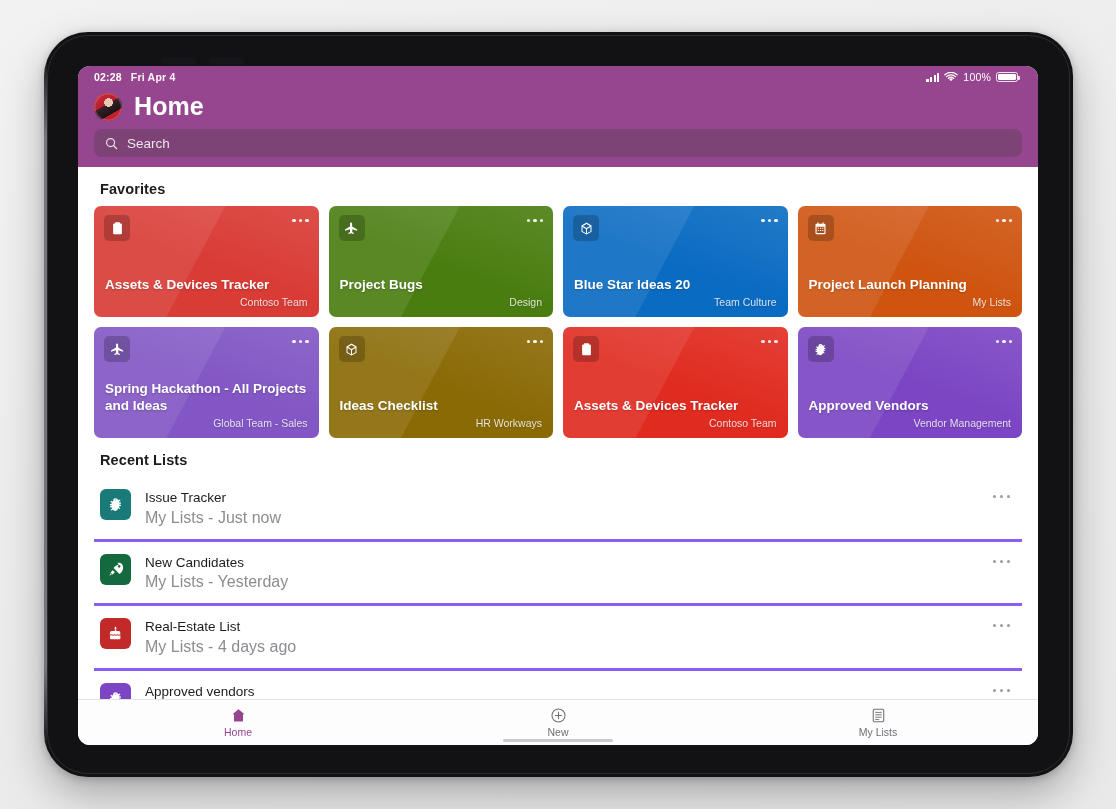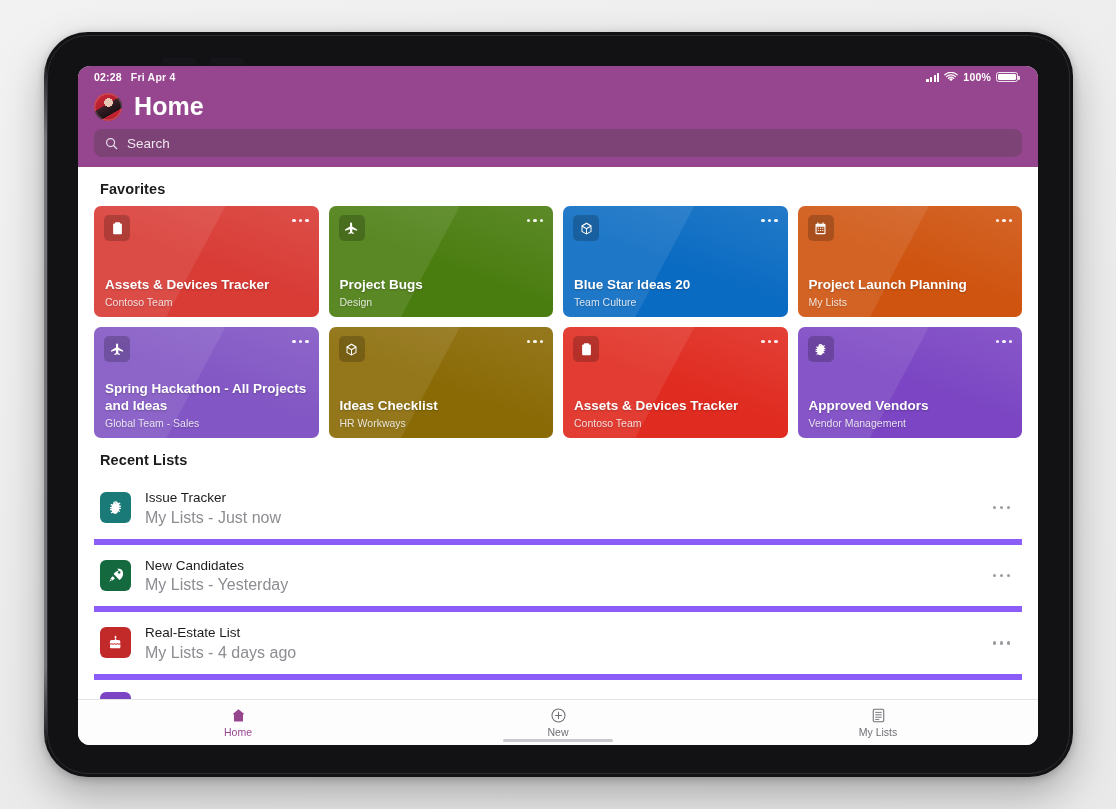--- a/index.html
+++ b/index.html
@@ -81,21 +81,21 @@
   }
   .sb-time { margin-right: 9px; }
   .sb-date { opacity: .96; }
   .sb-right { margin-left: auto; display: flex; align-items: center; gap: 5px; }
   .bars { display: flex; align-items: flex-end; gap: 1.4px; height: 9px; }
   .bars i { width: 2.2px; background: #fff; border-radius: .5px; display: block; }
   .bars i:nth-child(1){height:3px}
   .bars i:nth-child(2){height:5px}
   .bars i:nth-child(3){height:7px}
   .bars i:nth-child(4){height:9px}
-  .sb-pct { font-size: 10.5px; font-weight: 700; }
+  .sb-pct { font-size: 10.5px; font-weight: 400; }
   .batt {
     width: 22px; height: 10px; border: 1.2px solid rgba(255,255,255,.85);
     border-radius: 2.6px; position: relative; padding: 1.2px;
   }
   .batt::after {
     content:""; position:absolute; right:-3.2px; top:3px;
     width:1.8px; height:4px; background:rgba(255,255,255,.85); border-radius:0 1px 1px 0;
   }
   .batt span { display:block; height:100%; width:100%; background:#fff; border-radius:1.2px; }
 
@@ -172,28 +172,29 @@
   .fav-dots i { width: 3.4px; height: 3.4px; border-radius: 50%; background: rgba(255,255,255,.92); display:block; }
   .fav-name {
     position: relative;
     color: #fff; font-size: 13.5px; font-weight: 700; line-height: 1.25;
     text-shadow: 0 1px 2px rgba(0,0,0,.22);
   }
   .fav-sub {
     position: relative;
     color: rgba(255,255,255,.82); font-size: 10.5px; margin-top: 2px;
     text-shadow: 0 1px 2px rgba(0,0,0,.18);
+    text-align: right;
   }
 
   
   .recent-list { margin-top: 2px; }
   .recent-row {
-    display: flex; align-items: center; gap: 14px;
+    display: flex; gap: 14px;
     padding: 12px 6px 12px 6px;
-    border-bottom: 6px solid #8b5cf6;
+    border-bottom: 3px solid #8b5cf6;
     cursor: pointer;
     min-height: 55px;
   }
   .recent-icon {
     width: 31px; height: 31px; border-radius: 6px;
     display: flex; align-items: center; justify-content: center;
     flex: 0 0 auto;
   }
   .recent-text { flex: 1 1 auto; min-width: 0; }
   .recent-name { font-size: 13.5px; color: #1c1c1e; font-weight: 400; line-height: 1.3; }

